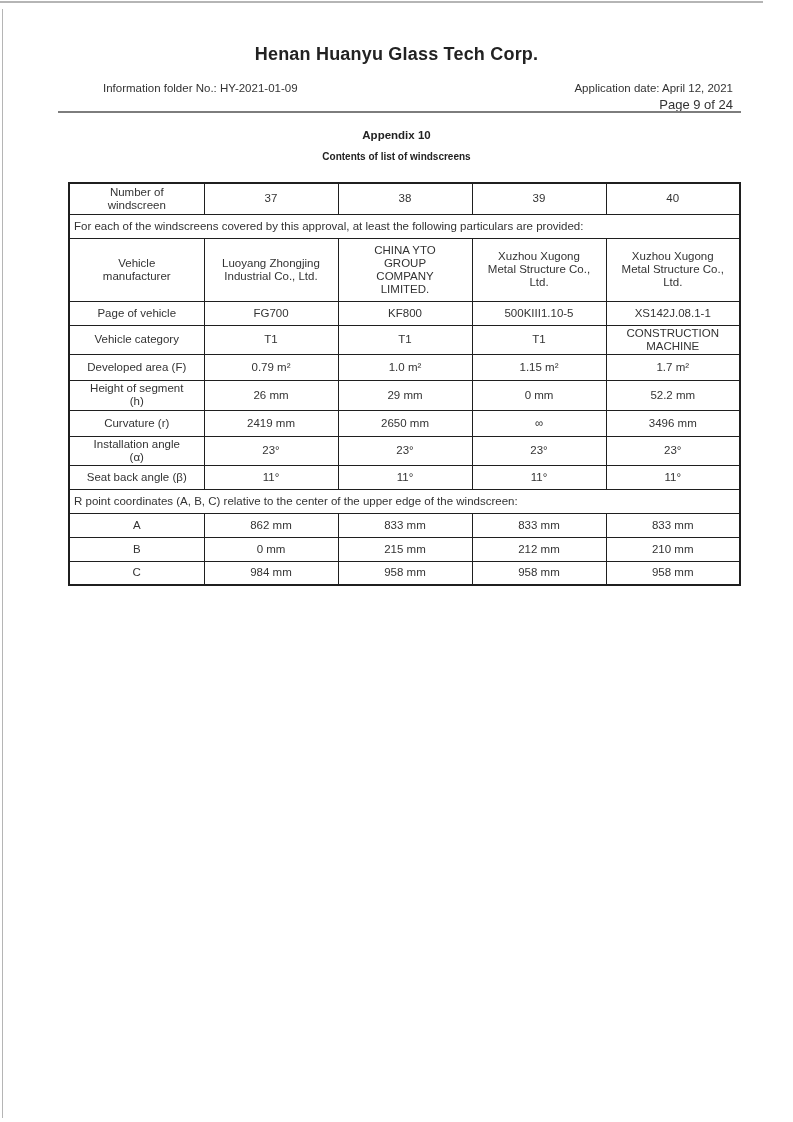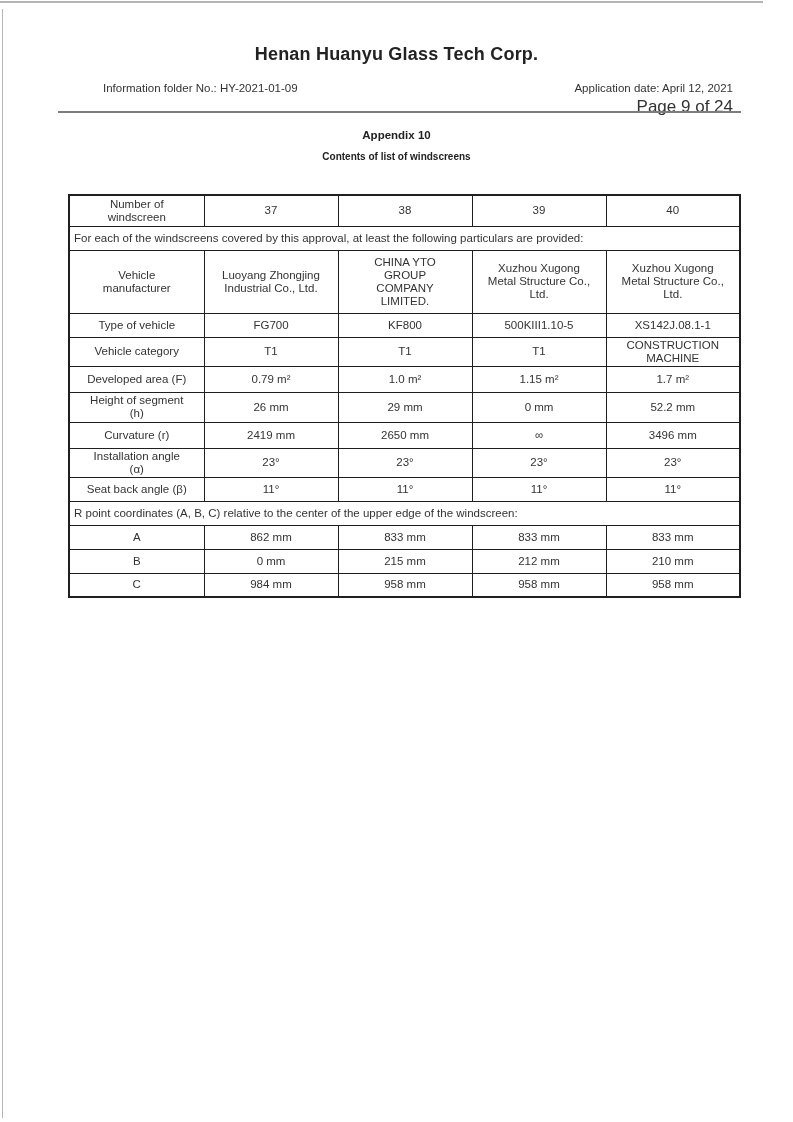--- a/index.html
+++ b/index.html
@@ -30,21 +30,21 @@
   .meta-left {
     position: absolute; top: 82px; left: 103px;
     font-size: 11.5px; color: #333333;
   }
   .meta-right {
     position: absolute; top: 82px; right: 60px;
     font-size: 11.5px; color: #333333; text-align: right;
   }
   .page-num {
     position: absolute; top: 97px; right: 60px;
-    font-size: 17px; color: #333333; text-align: right; margin-left: 12px;
+    font-size: 13px; color: #333333; text-align: right; margin-left: 12px;
   }
   .header-rule {
     position: absolute; top: 111px; left: 58px; width: 683px; height: 2px;
     background: #7d7d7d;
   }
   .appendix-title {
     position: absolute; top: 129px; left: 0; width: 100%;
     text-align: center; font-size: 11.5px; font-weight: bold; color: #222222;
   }
   .doc-subtitle {
@@ -52,21 +52,20 @@
     text-align: center; font-size: 10px; font-weight: bold; color: #222222;
   }
   table.ws-table {
     position: absolute; top: 182px; left: 68px;
     width: 673px;
     border-collapse: collapse;
     border: 2px solid #1f1f1f;
     table-layout: fixed;
     font-size: 11.5px;
     color: #333333;
-    margin-top: 12px;
   }
   table.ws-table td {
     border: 1px solid #1f1f1f;
     text-align: center;
     vertical-align: middle;
     padding: 1px 4px;
     line-height: 13px;
     white-space: pre-line;
     overflow: hidden;
   }
@@ -128,21 +127,21 @@
 COMPANY
 LIMITED.</td>
         <td>Xuzhou Xugong
 Metal Structure Co.,
 Ltd.</td>
         <td>Xuzhou Xugong
 Metal Structure Co.,
 Ltd.</td>
       </tr>
       <tr class="h24">
-        <td>Type of vehicle</td>
+        <td>Page of vehicle</td>
         <td>FG700</td>
         <td>KF800</td>
         <td>500KIII1.10-5</td>
         <td>XS142J.08.1-1</td>
       </tr>
       <tr class="h28">
         <td>Vehicle category</td>
         <td>T1</td>
         <td>T1</td>
         <td>T1</td>

